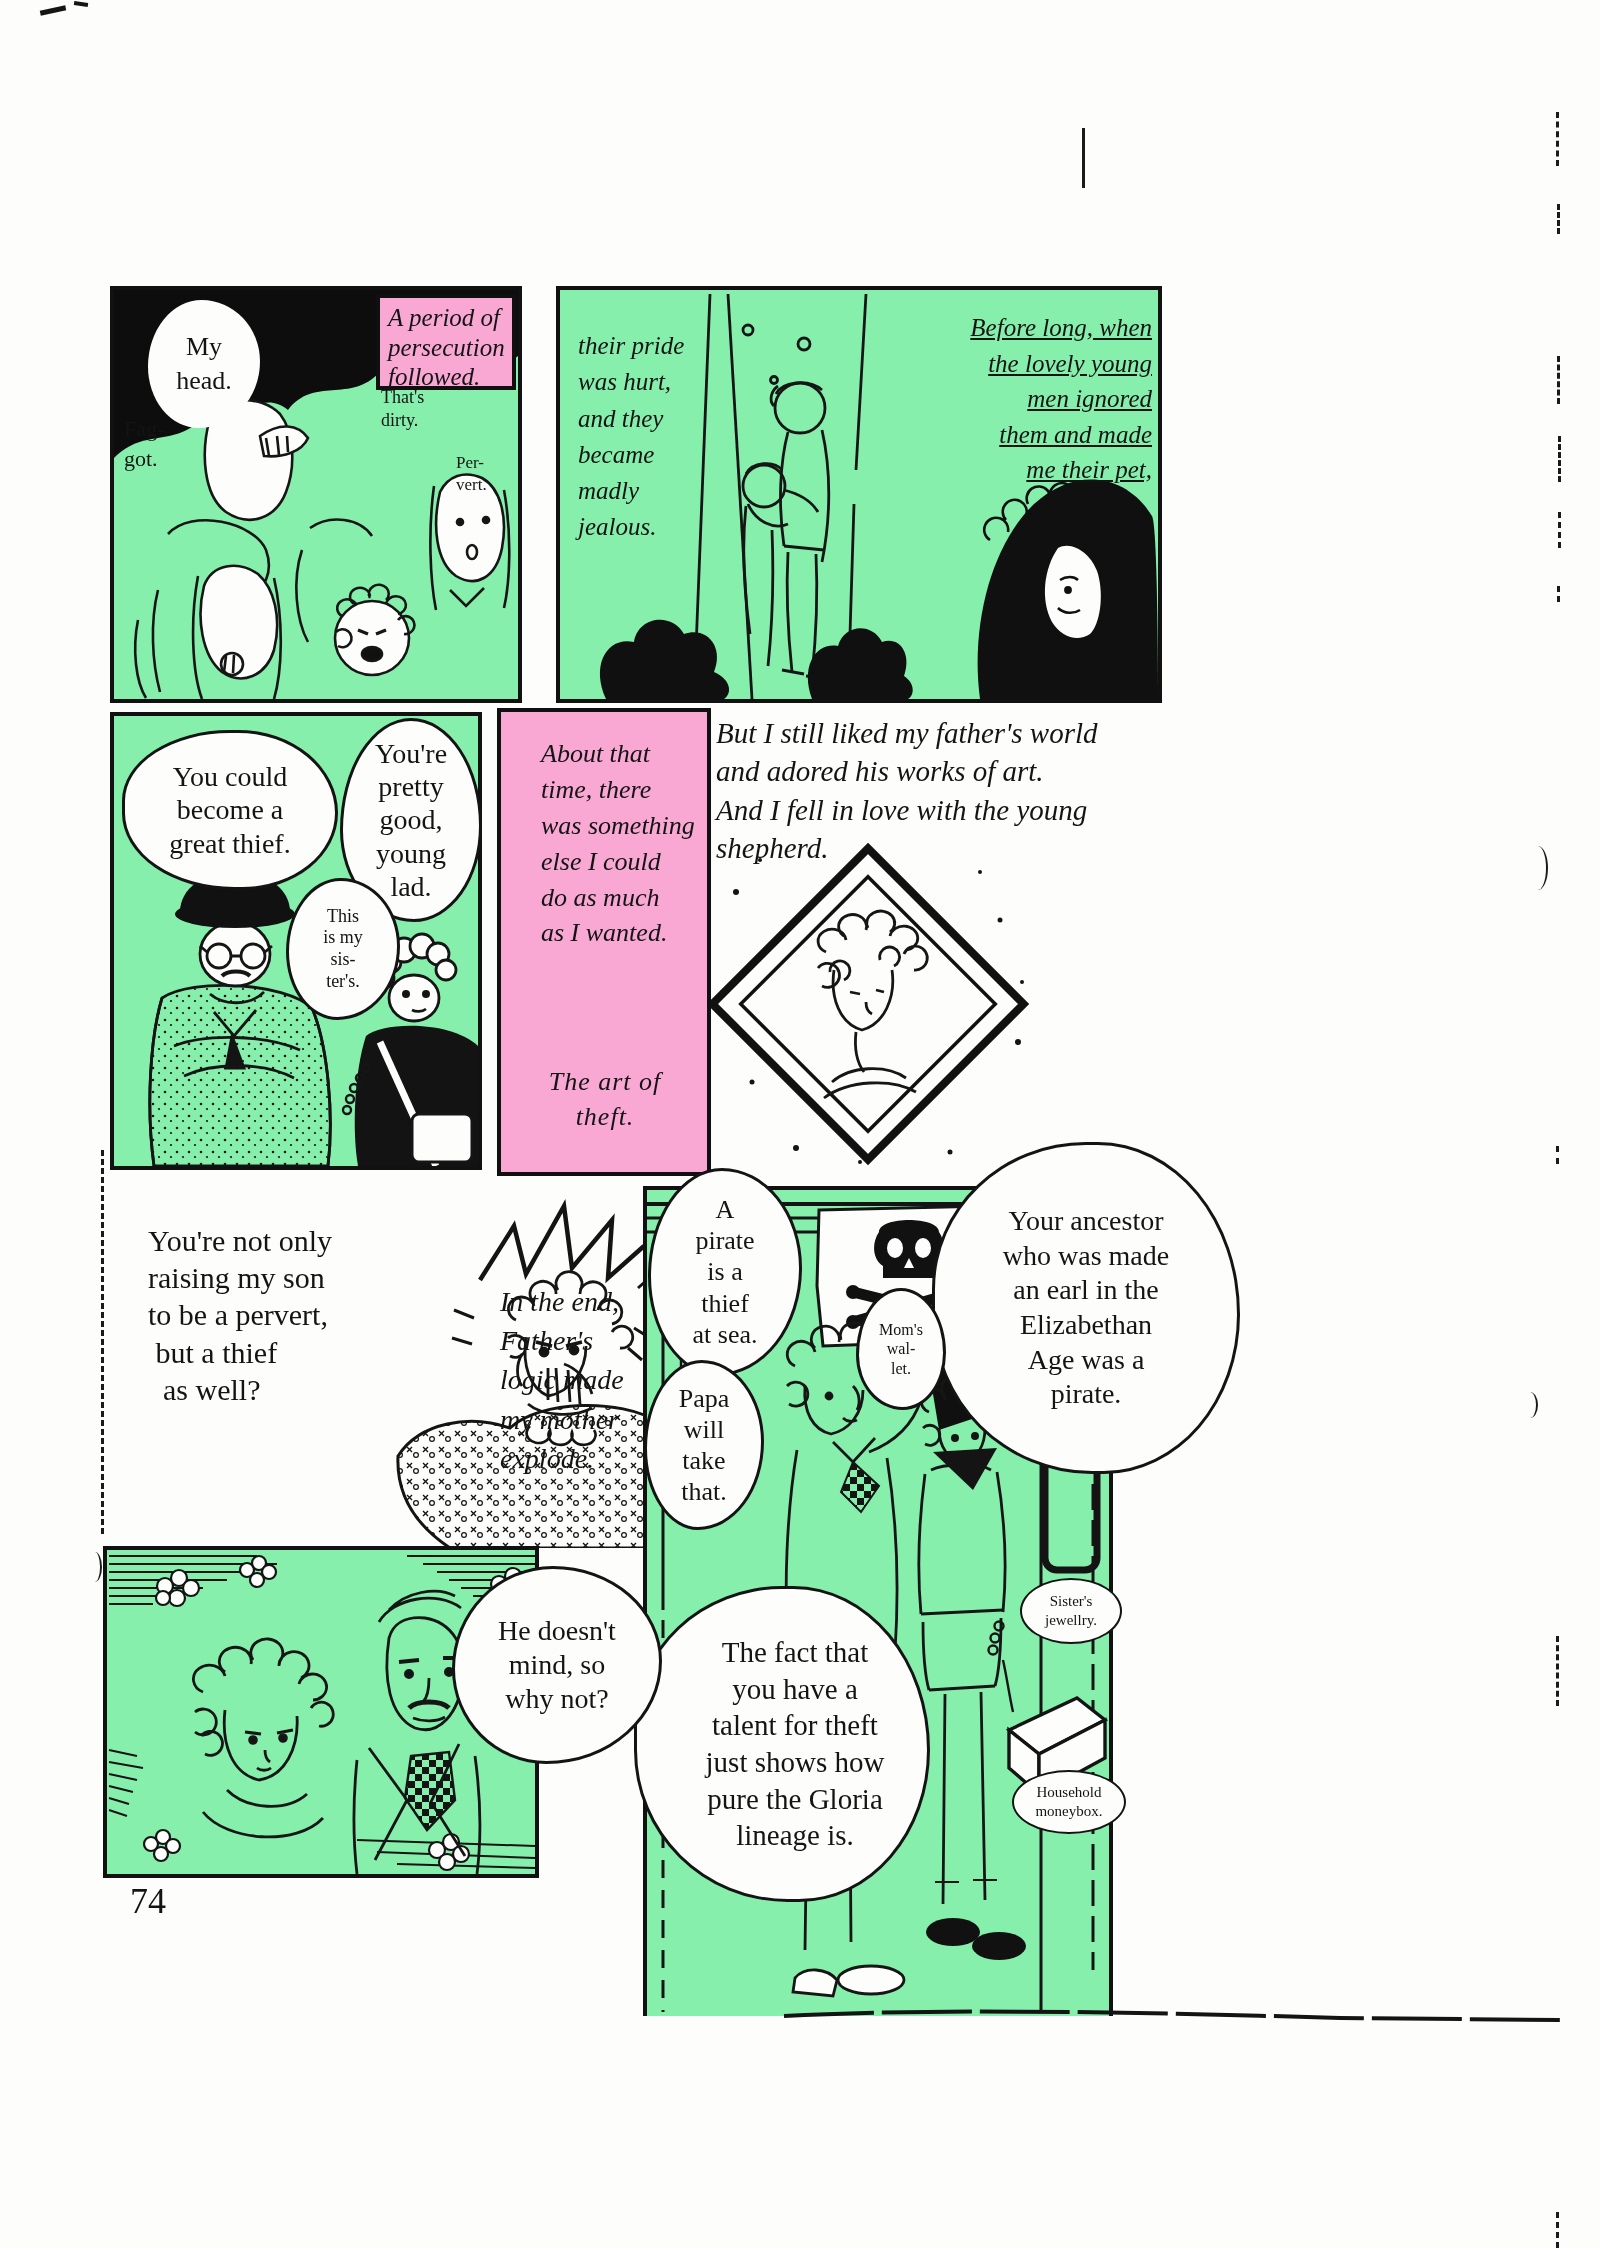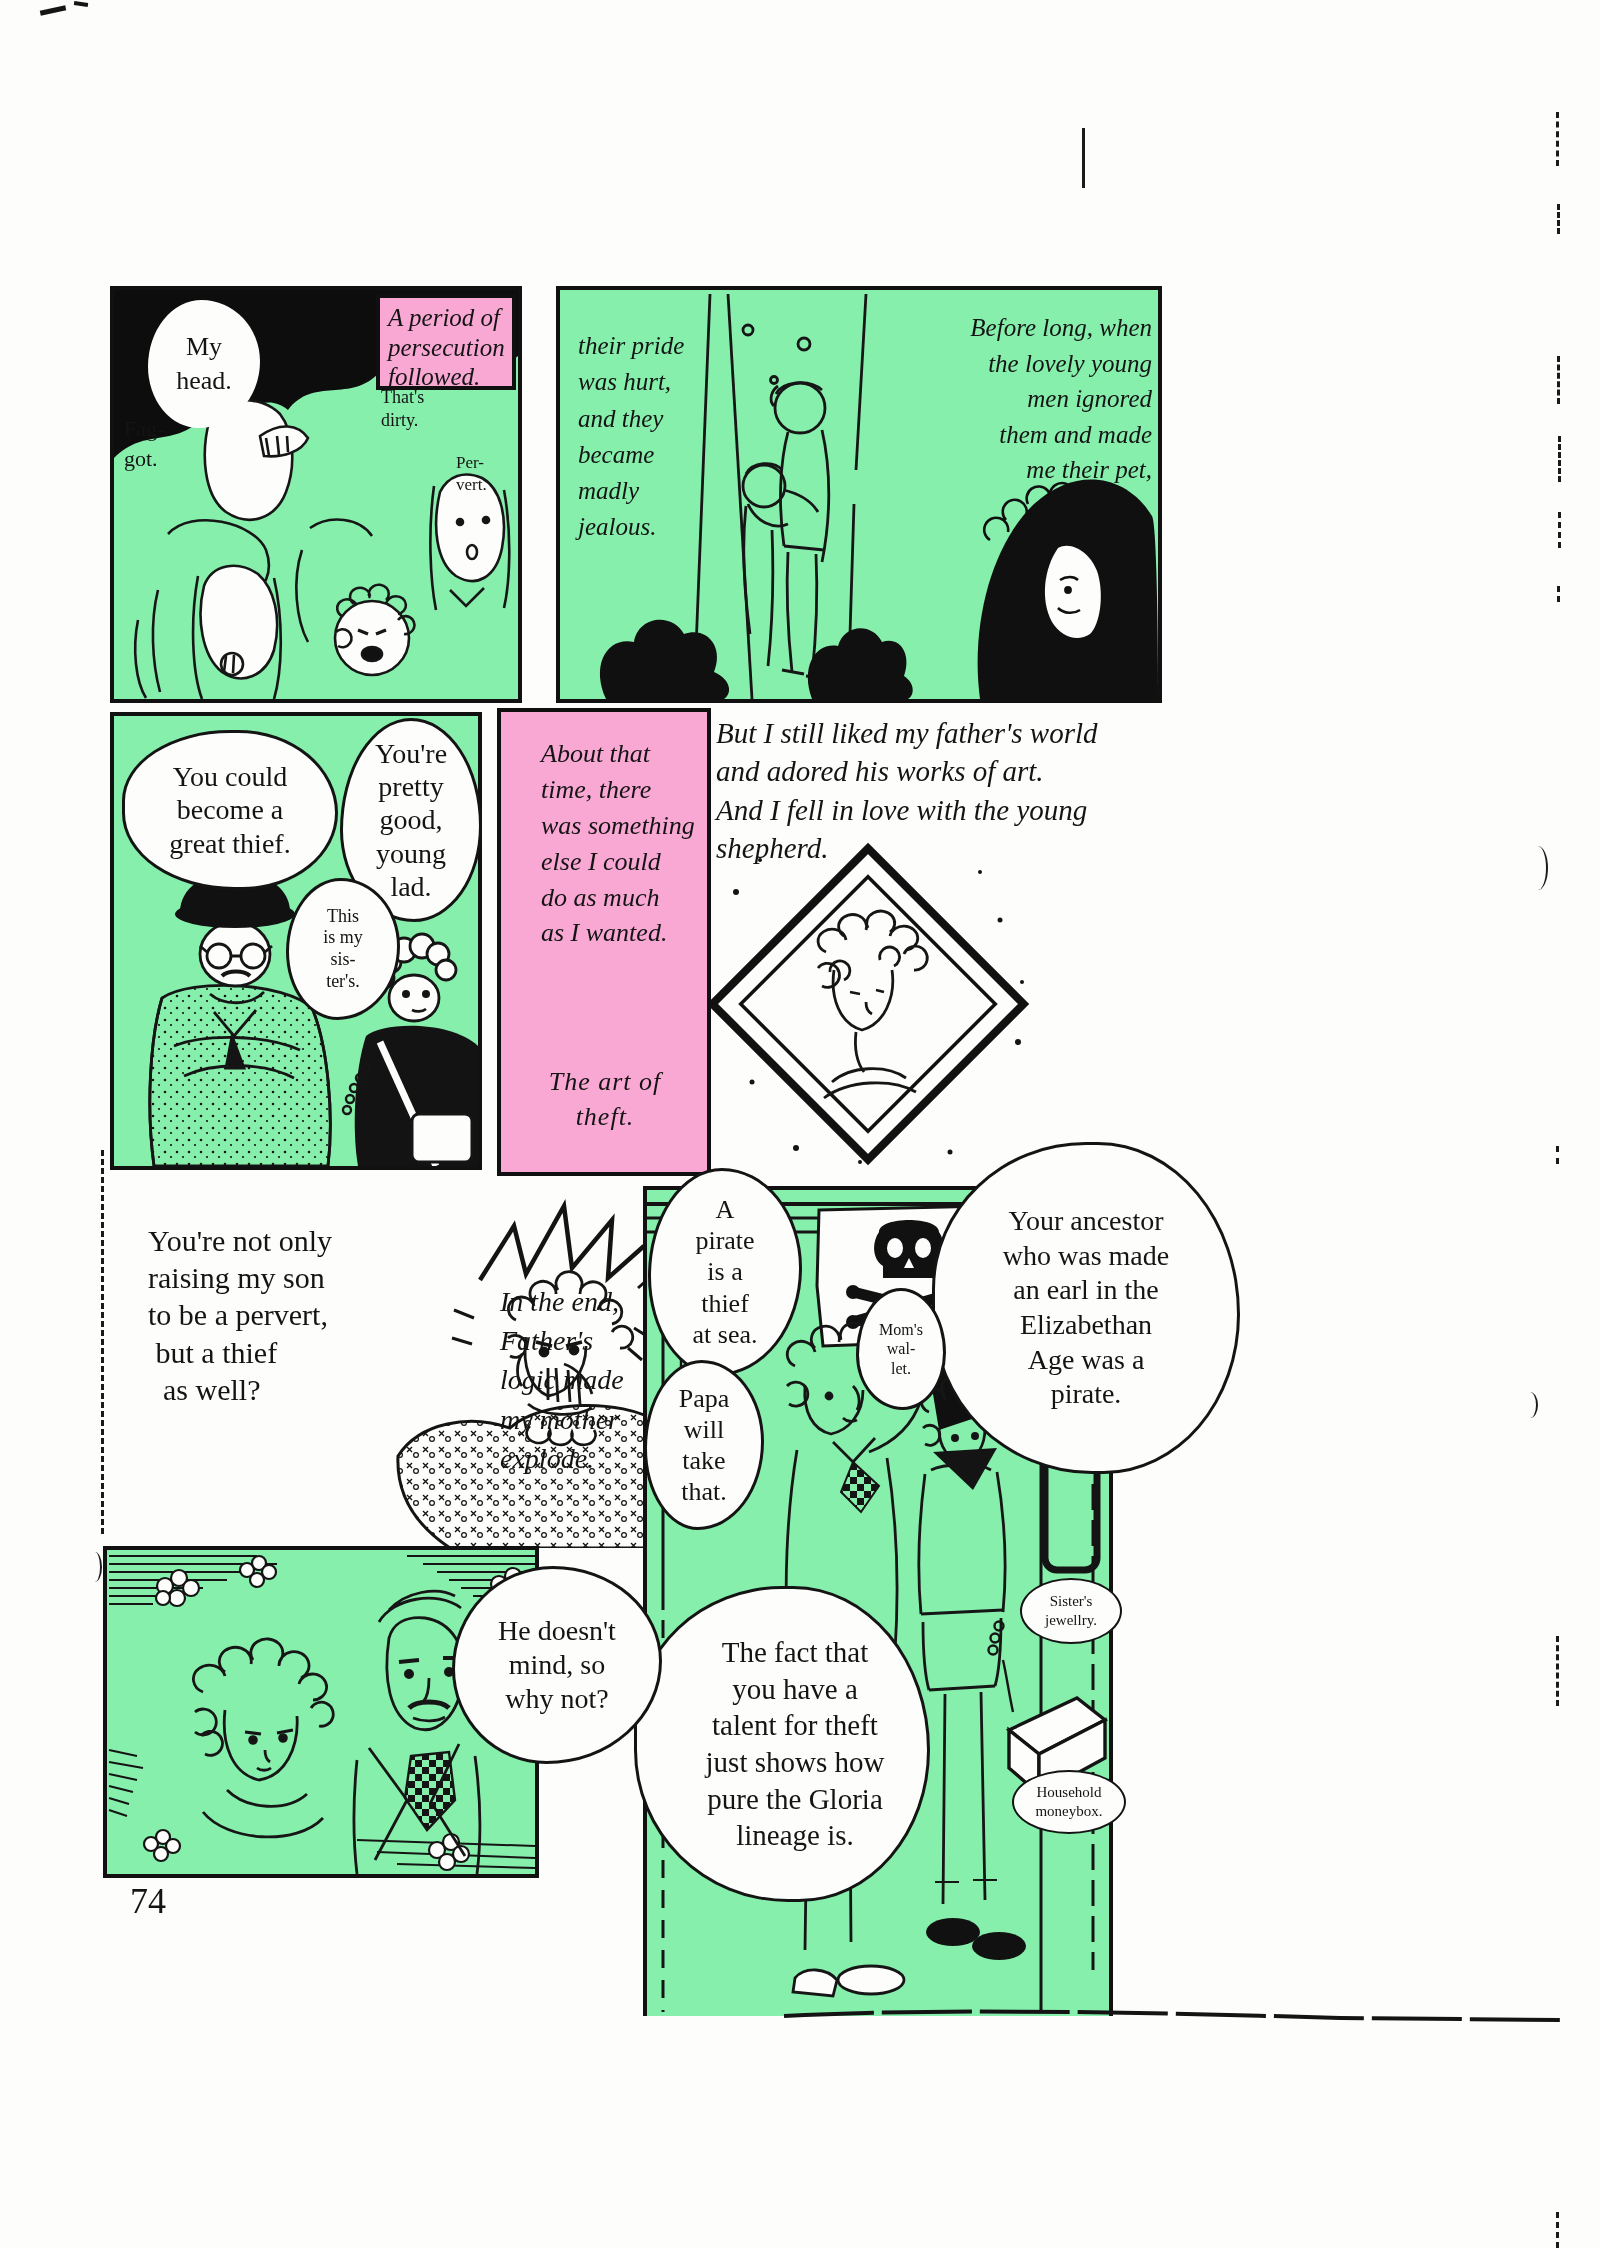--- a/index.html
+++ b/index.html
@@ -3,21 +3,21 @@
 <meta charset="utf-8">
 <style>
   html,body{margin:0;padding:0;background:#ffffff;}
   .page{position:relative;width:1600px;height:2248px;background:#fdfdfb;overflow:hidden;
         font-family:"Liberation Serif","DejaVu Serif",serif;color:#141414;}
   .abs{position:absolute;}
   .panel{position:absolute;background:#86efac;border:4px solid #111;box-sizing:border-box;}
   .txt{position:absolute;white-space:pre-wrap;color:#141414;}
   .ital{font-style:italic;}
   .ctr{text-align:center;}
-  .rgt{text-align:right;}
+  .rgt{text-align:right;text-decoration:underline;}
   .bubble{position:absolute;background:#fdfdfb;border:3px solid #141414;display:flex;
           align-items:center;justify-content:center;text-align:center;box-sizing:border-box;
           white-space:pre-wrap;}
   .blob1{border-radius:48% 52% 55% 45% / 52% 48% 52% 48%;}
   .blob2{border-radius:52% 48% 46% 54% / 46% 54% 50% 50%;}
   .blob3{border-radius:50% 50% 48% 52% / 55% 53% 47% 45%;}
   .ellipse{border-radius:50%;}
   .noborder{border:none;}
   .capbox{position:absolute;background:#f9a8d4;border:4px solid #101010;box-sizing:border-box;}
   .mark{position:absolute;border-left:3px dashed #1a1a1a;}

